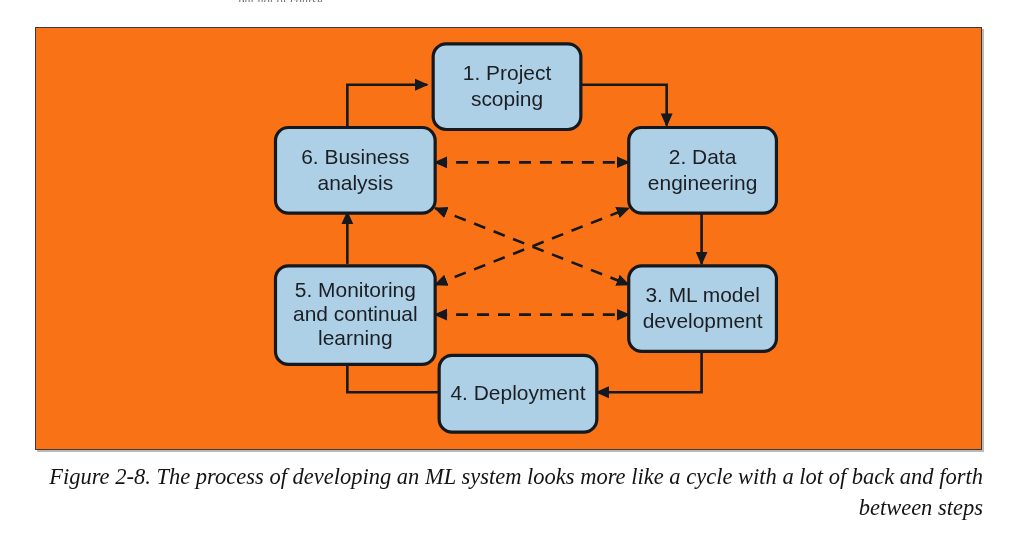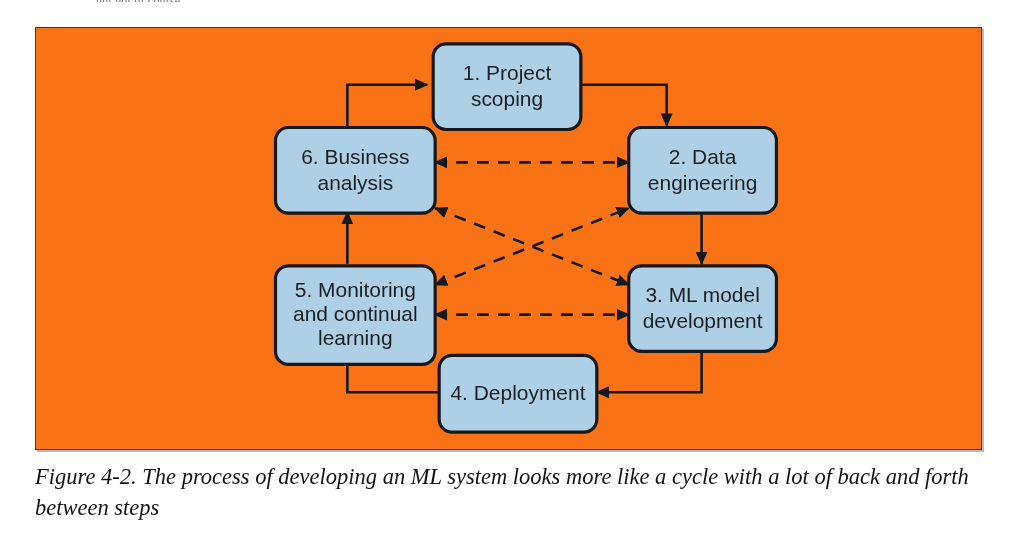--- a/index.html
+++ b/index.html
@@ -14,20 +14,21 @@
     position: relative;
     font-family: "Liberation Sans", sans-serif;
     overflow: hidden;
   }
 
   #page {
     position: absolute;
     left: 0; top: 0;
     width: 1018px;
     height: 550px;
+    text-align: right;
   }
 
   
   .top-sliver {
     position: absolute;
     left: 96px;
     top: -6px;
     width: 230px;
     height: 8px;
     overflow: hidden;
@@ -190,15 +191,15 @@
 
       <g>
         <rect class="node-box" x="240" y="100" width="160" height="86" rx="13" ry="13"></rect>
         <text class="node-label" x="320" y="131">6. Business</text>
         <text class="node-label" x="320" y="157">analysis</text>
       </g>
 
     </svg>
   </div>
 
-  <div class="caption">Figure 4-2. The process of developing an ML system looks more like a cycle with a lot of back and forth between steps</div>
+  <div class="caption">Figure 2-8. The process of developing an ML system looks more like a cycle with a lot of back and forth between steps</div>
 
 </div>
 
 </body></html>

